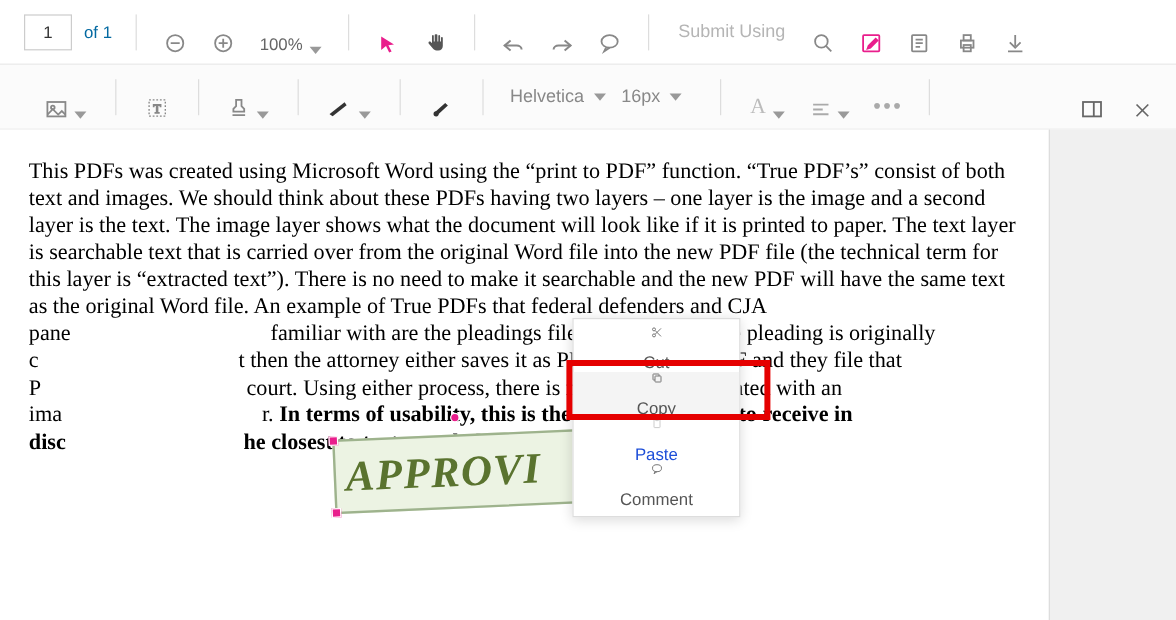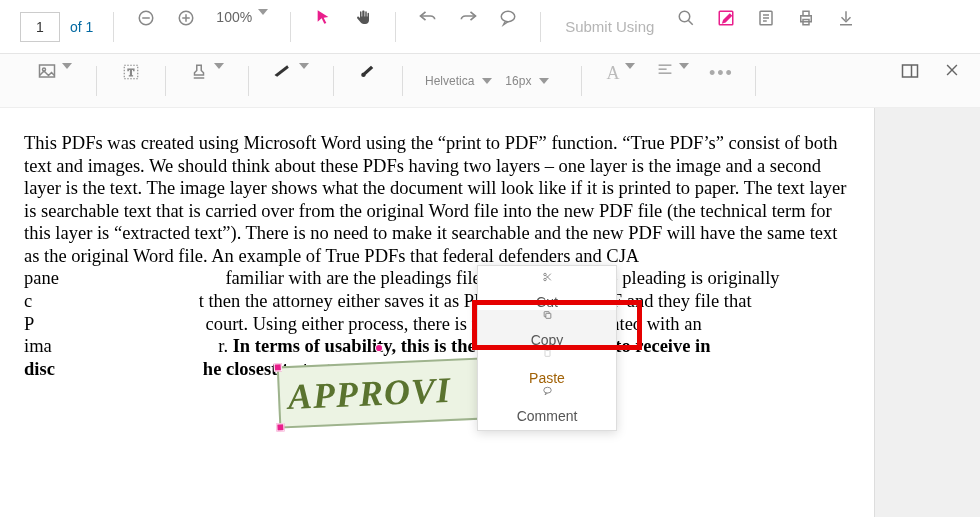--- a/index.html
+++ b/index.html
@@ -42,21 +42,21 @@
   .sep {
     width: 1px;
     height: 30px;
     background: #ddd;
     margin: 0 10px;
   }
   .ibtn {
     width: 36px;
     height: 36px;
     display: flex;
-    align-items: flex-start;
+    align-items: flex-end;
     justify-content: center;
     border-radius: 3px;
     cursor: pointer;
     color:#777;
   }
   .wide { width:auto; padding:0 8px; gap:6px;}
   .zoom-lbl { font-size:14px; color:#666; }
   .submit-lbl { font-size:15px; color:#b5b5b5; margin:0 10px;}
   svg { display:block; }
   .content-area {
@@ -122,34 +122,34 @@
     display:flex;
     align-items:center;
     gap:12px;
     height:38px;
     padding:0 14px;
     font-size:14px;
     color:#555;
     cursor:pointer;
     flex-direction:column;
   }
-  .ctx-item.disabled{color:#a16207;cursor:default;}
+  .ctx-item.disabled{color:#1d4ed8;cursor:default;}
   .ctx-item.hover{background:#f4f4f4;}
   .highlight-box{
     position:absolute;
     left:472px;
     top:192px;
     width:170px;
     height:50px;
     border:5px solid #e50000;
     z-index:25;
     pointer-events:none;
   }
   .caret{width:0;height:0;border-left:5px solid transparent;border-right:5px solid transparent;border-top:6px solid #999;}
-  .font-sel{display:flex;align-items:center;gap:8px;color:#888;font-size:12px;margin:0 6px;}
+  .font-sel{display:flex;align-items:center;gap:8px;color:#888;font-size:15px;margin:0 6px;}
   .spacer{flex:1;}
 </style>
 </head>
 <body>
 
 <div class="toolbar">
   <input class="page-inp" value="1" style="">
   <span class="of-label">of 1</span>
   <div class="sep"></div>
 

